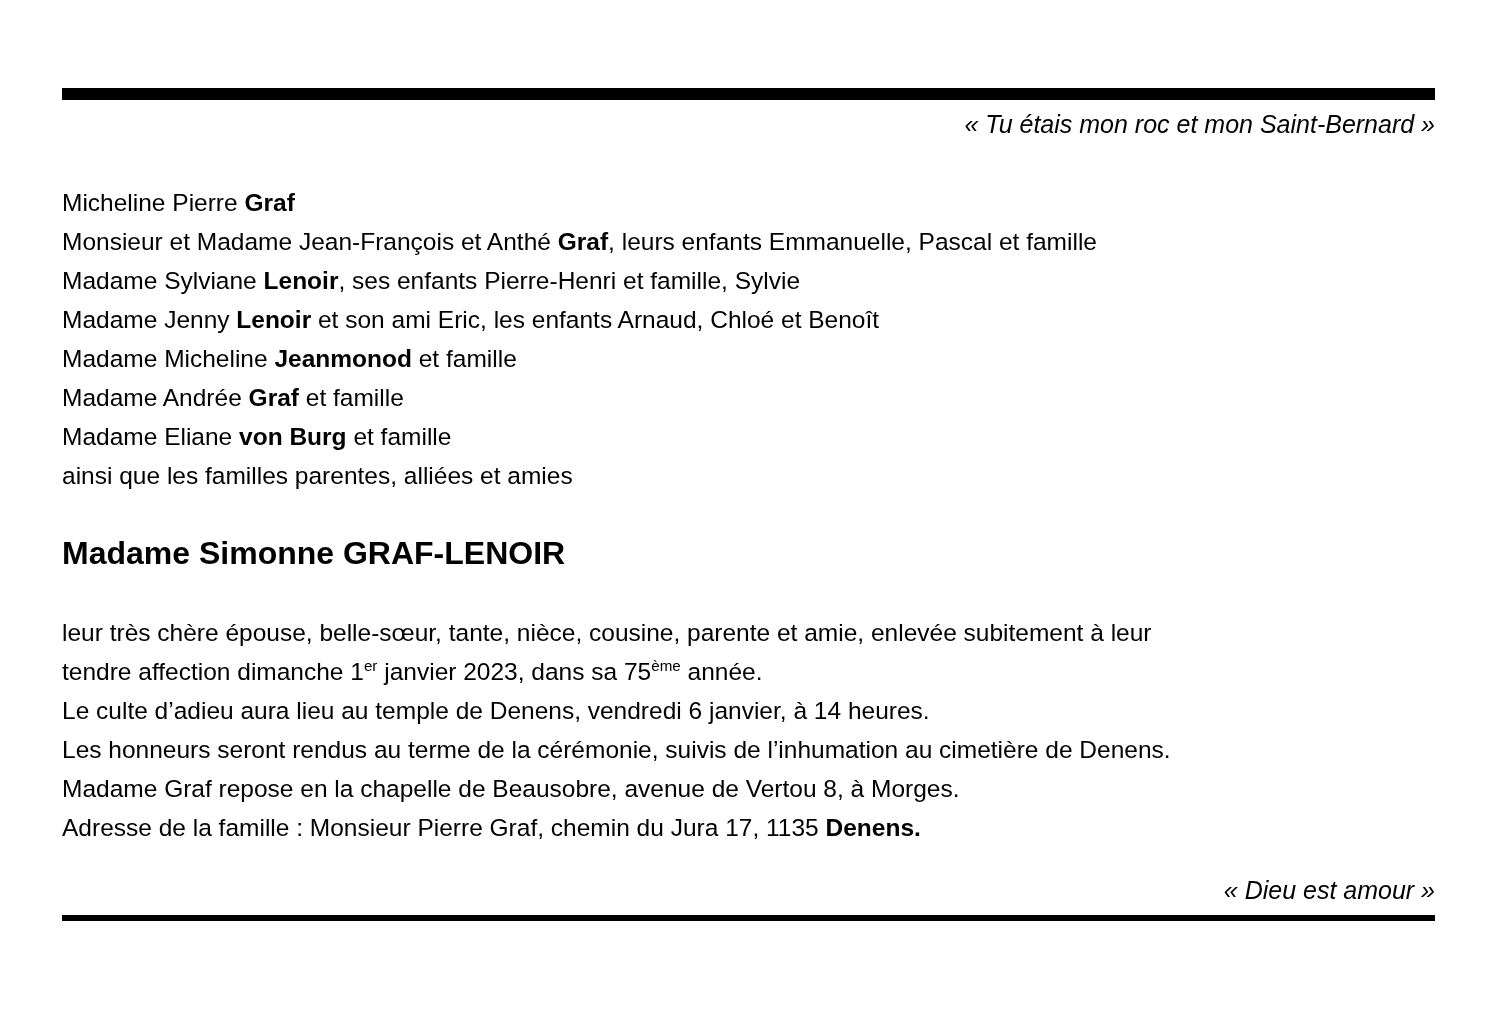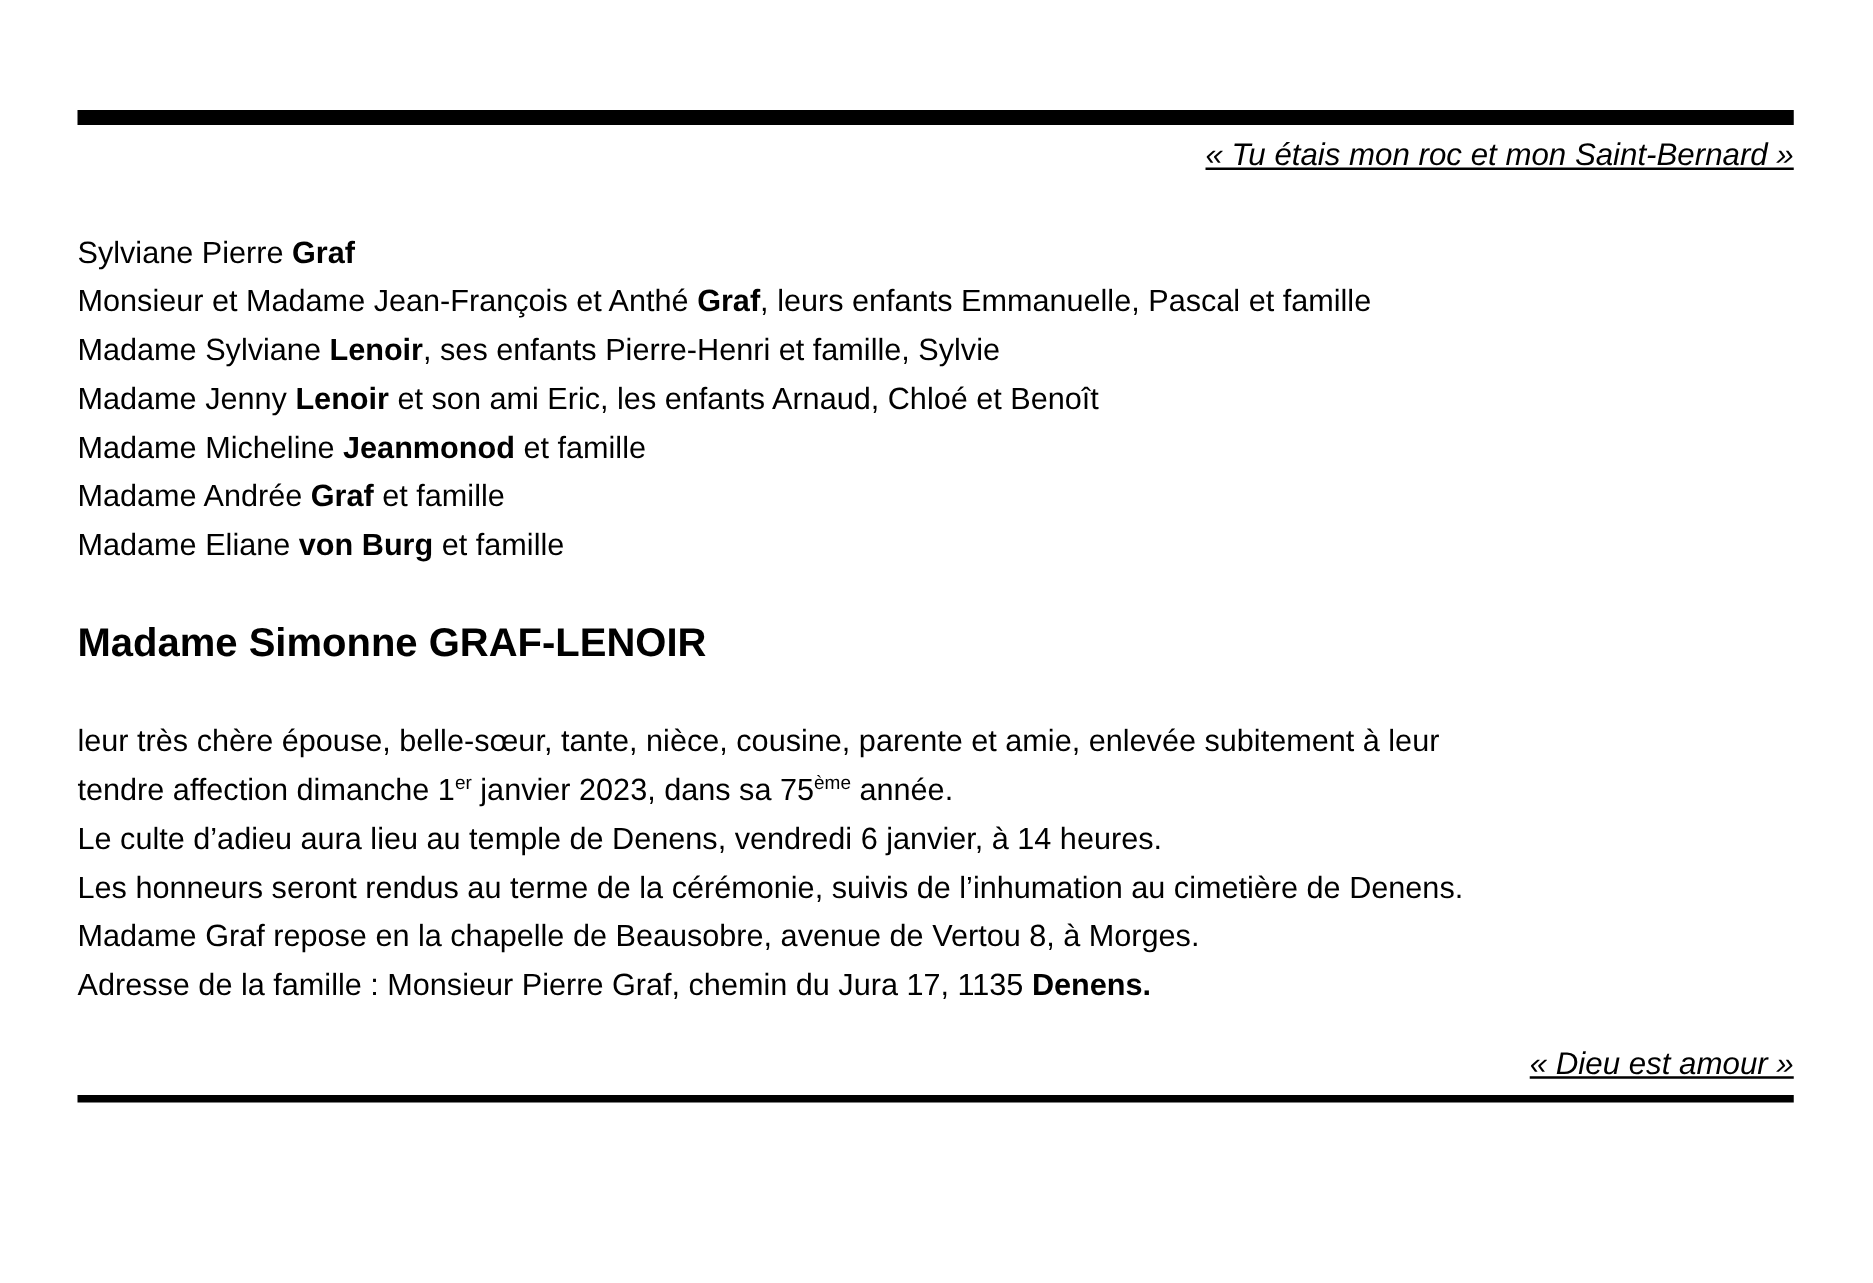--- a/index.html
+++ b/index.html
@@ -28,21 +28,20 @@
   .rule-bottom {
     margin-top: 10px;
     height: 6px;
     background: #000000;
   }
   .quote {
     font-style: italic;
     font-size: 25px;
     line-height: 30px;
     text-align: right;
-    text-decoration: underline;
   }
   .quote-top { margin-top: 9px; }
   .quote-bottom { margin-top: 28px; }
   .family-block {
     margin-top: 44px;
     font-size: 24.5px;
     line-height: 39px;
   }
   .line { white-space: pre-wrap; }
   .b { font-weight: bold; }
@@ -66,27 +65,28 @@
 </head>
 <body>
 
 <div class="sheet">
 
   <div class="rule-top"></div>
 
   <div class="quote quote-top">« Tu étais mon roc et mon Saint-Bernard »</div>
 
   <div class="family-block">
-    <div class="line"><span>Sylviane Pierre </span><span class="b">Graf</span><span></span></div>
+    <div class="line"><span>Micheline Pierre </span><span class="b">Graf</span><span></span></div>
     <div class="line"><span>Monsieur et Madame Jean-François et Anthé </span><span class="b">Graf</span><span>, leurs enfants Emmanuelle, Pascal et famille</span></div>
     <div class="line"><span>Madame Sylviane </span><span class="b">Lenoir</span><span>, ses enfants Pierre-Henri et famille, Sylvie</span></div>
     <div class="line"><span>Madame Jenny </span><span class="b">Lenoir</span><span> et son ami Eric, les enfants Arnaud, Chloé et Benoît</span></div>
     <div class="line"><span>Madame Micheline </span><span class="b">Jeanmonod</span><span> et famille</span></div>
     <div class="line"><span>Madame Andrée </span><span class="b">Graf</span><span> et famille</span></div>
     <div class="line"><span>Madame Eliane </span><span class="b">von Burg</span><span> et famille</span></div>
+    <div class="line"><span>ainsi que les familles parentes, alliées et amies</span></div>
   </div>
 
   <div class="deceased">Madame Simonne GRAF-LENOIR</div>
 
   <div class="body-block">
     <div class="line">leur très chère épouse, belle-sœur, tante, nièce, cousine, parente et amie, enlevée subitement à leur</div>
     <div class="line"><span>tendre affection dimanche 1</span><sup class="sp">er</sup><span> janvier 2023, dans sa 75</span><sup class="sp">ème</sup><span> année.</span></div>
     <div class="line">Le culte d’adieu aura lieu au temple de Denens, vendredi 6 janvier, à 14 heures.</div>
     <div class="line">Les honneurs seront rendus au terme de la cérémonie, suivis de l’inhumation au cimetière de Denens.</div>
     <div class="line">Madame Graf repose en la chapelle de Beausobre, avenue de Vertou 8, à Morges.</div>

